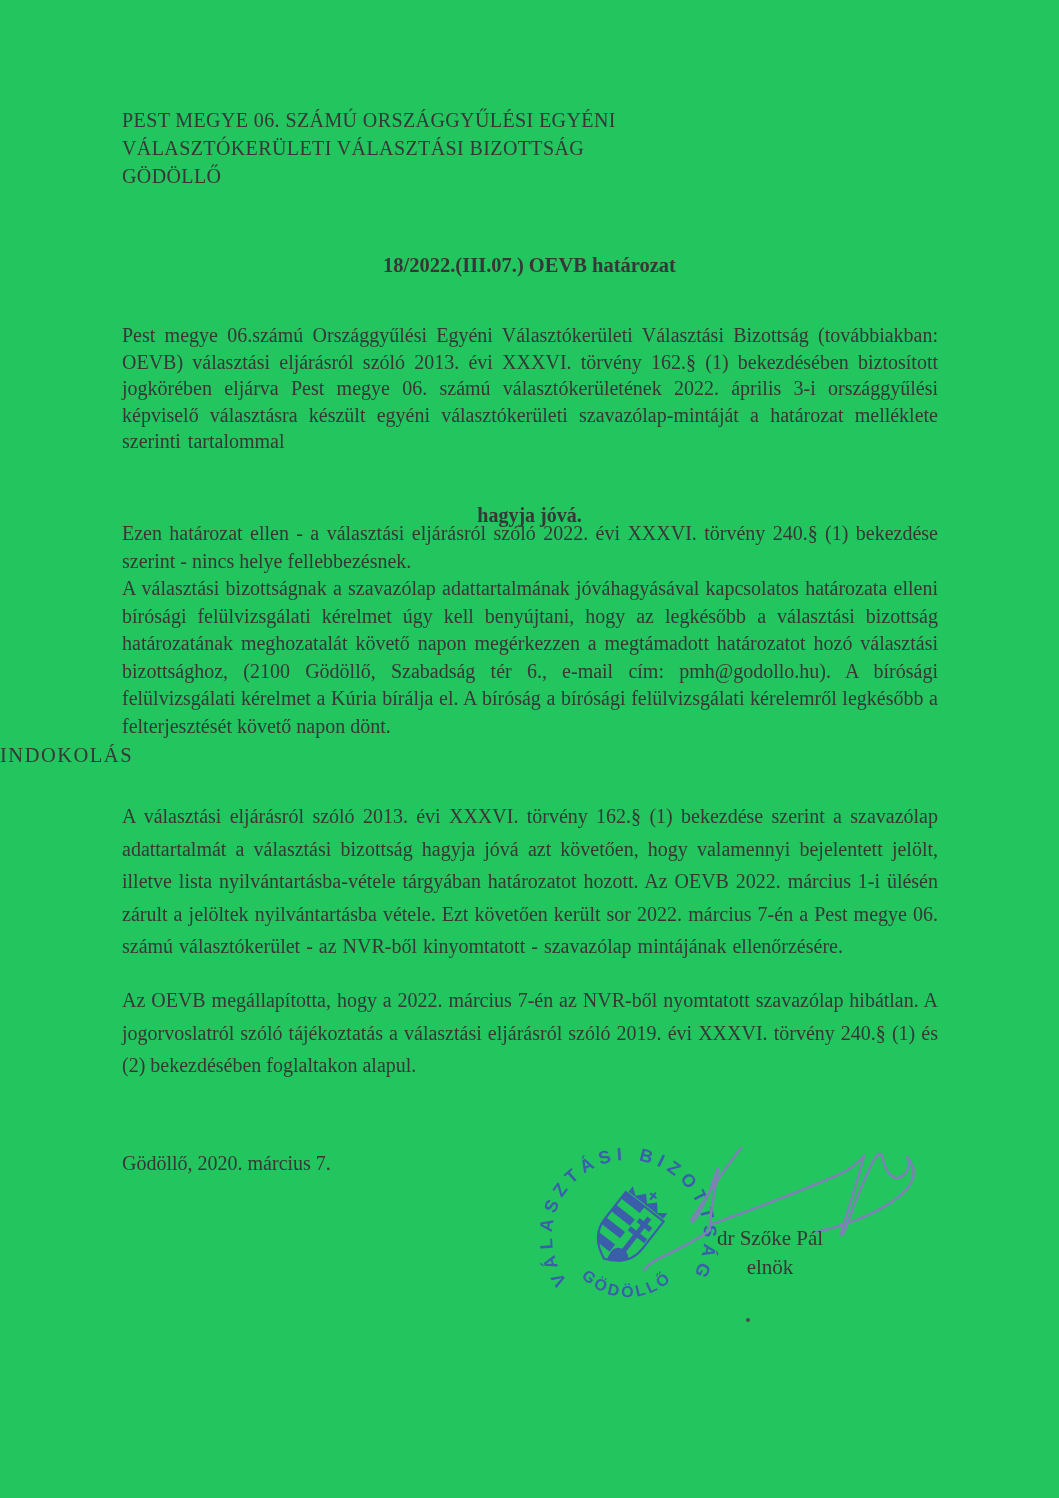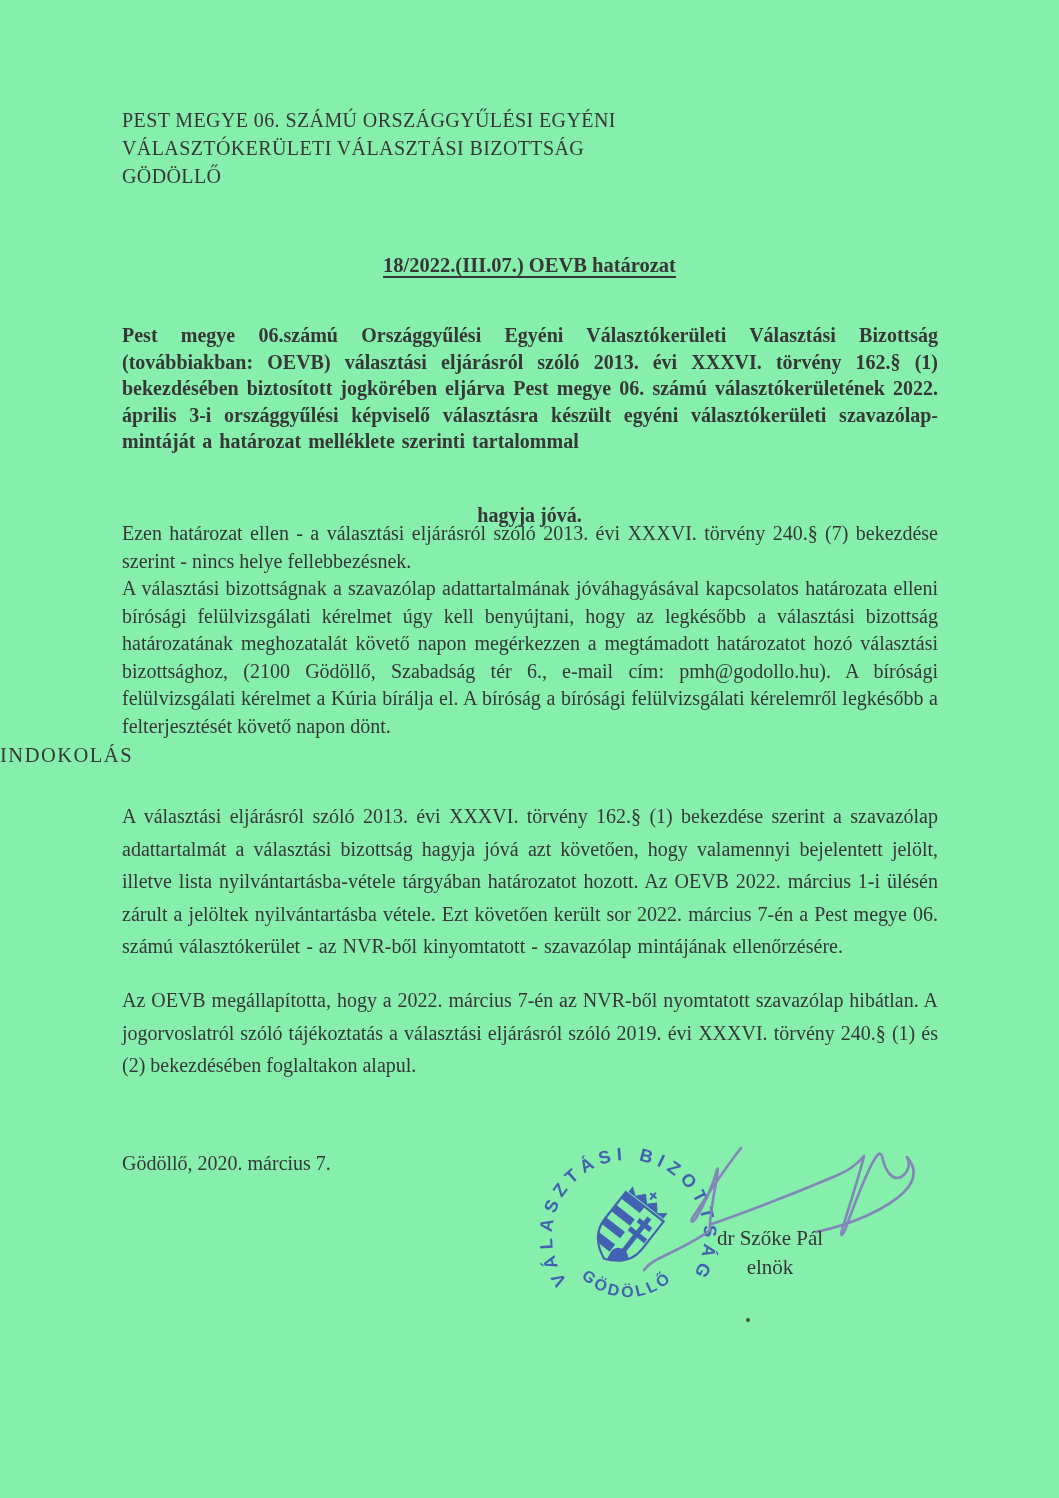--- a/index.html
+++ b/index.html
@@ -1,45 +1,44 @@
 <!DOCTYPE html>
 <html lang="hu"><head>
 <meta charset="utf-8">
 <style>
   html, body { margin: 0; padding: 0; background: #ffffff; }
   .page {
     position: relative;
     width: 1059px;
     height: 1498px;
-    background: #86efac;
+    background: #22c55e;
     font-family: "Liberation Serif", serif;
     color: #373737;
     overflow: hidden;
   }
   .abs { position: absolute; }
 
   .letterhead {
     left: 122px; top: 106px; width: 700px;
     font-size: 20px; line-height: 28px; letter-spacing: 0.4px;
   }
   .doc-title {
     left: 0; top: 254px; width: 1059px;
     text-align: center; font-size: 20.5px; font-weight: bold;
   }
   .doc-title .u {
-    text-decoration: underline;
     text-decoration-thickness: 2px;
     text-underline-offset: 4px;
   }
   .para {
     left: 122px; width: 816px;
     font-size: 20px; line-height: 27px;
     text-align: justify;
   }
-  #p-intro   { top: 322px; line-height: 26.5px; word-spacing: 2px; font-weight: bold; }
+  #p-intro   { top: 322px; line-height: 26.5px; word-spacing: 2px; }
   .decision  {
     left: 0; top: 476px; width: 1059px;
     text-align: center; font-size: 20px; font-weight: bold; margin-top: 28px;
   }
   #p-appeal  { top: 520px; line-height: 27.5px; }
   .heading   {
     left: 0; top: 744px; width: 841px;
     text-align: left; font-size: 20.5px; letter-spacing: 1.5px;
   }
   #p-reason1 { top: 788px; line-height: 32.5px; word-spacing: 1px; margin-top: 12px; }
@@ -75,21 +74,21 @@
 
   <div class="abs doc-title">
     <span class="u">18/2022.(III.07.) OEVB határozat</span>
   </div>
 
   <div class="abs para" id="p-intro">Pest megye 06.számú Országgyűlési Egyéni Választókerületi Választási Bizottság (továbbiakban: OEVB) választási eljárásról szóló 2013. évi XXXVI. törvény 162.§ (1) bekezdésében biztosított jogkörében eljárva Pest megye 06. számú választókerületének 2022. április 3-i országgyűlési képviselő választásra készült egyéni választókerületi szavazólap-mintáját a határozat melléklete szerinti tartalommal</div>
 
   <div class="abs decision">hagyja jóvá.</div>
 
   <div class="abs para" id="p-appeal">
-    <div>Ezen határozat ellen - a választási eljárásról szóló 2013. évi XXXVI. törvény 240.§ (7) bekezdése szerint - nincs helye fellebbezésnek.</div>
+    <div>Ezen határozat ellen - a választási eljárásról szóló 2022. évi XXXVI. törvény 240.§ (1) bekezdése szerint - nincs helye fellebbezésnek.</div>
     <div>A választási bizottságnak a szavazólap adattartalmának jóváhagyásával kapcsolatos határozata elleni bírósági felülvizsgálati kérelmet úgy kell benyújtani, hogy az legkésőbb a választási bizottság határozatának meghozatalát követő napon megérkezzen a megtámadott határozatot hozó választási bizottsághoz, (2100 Gödöllő, Szabadság tér 6., e-mail cím: pmh@godollo.hu). A bírósági felülvizsgálati kérelmet a Kúria bírálja el. A bíróság a bírósági felülvizsgálati kérelemről legkésőbb a felterjesztését követő napon dönt.</div>
   </div>
 
   <div class="abs heading">INDOKOLÁS</div>
 
   <div class="abs para" id="p-reason1">A választási eljárásról szóló 2013. évi XXXVI. törvény 162.§ (1) bekezdése szerint a szavazólap adattartalmát a választási bizottság hagyja jóvá azt követően, hogy valamennyi bejelentett jelölt, illetve lista nyilvántartásba-vétele tárgyában határozatot hozott. Az OEVB 2022. március 1-i ülésén zárult a jelöltek nyilvántartásba vétele. Ezt követően került sor 2022. március 7-én a Pest megye 06. számú választókerület - az NVR-ből kinyomtatott - szavazólap mintájának ellenőrzésére.</div>
   <div class="abs para" id="p-reason2">Az OEVB megállapította, hogy a 2022. március 7-én az NVR-ből nyomtatott szavazólap hibátlan. A jogorvoslatról szóló tájékoztatás a választási eljárásról szóló 2019. évi XXXVI. törvény 240.§ (1) és (2) bekezdésében foglaltakon alapul.</div>
 
   <div class="abs date-line">Gödöllő, 2020. március 7.</div>
 

